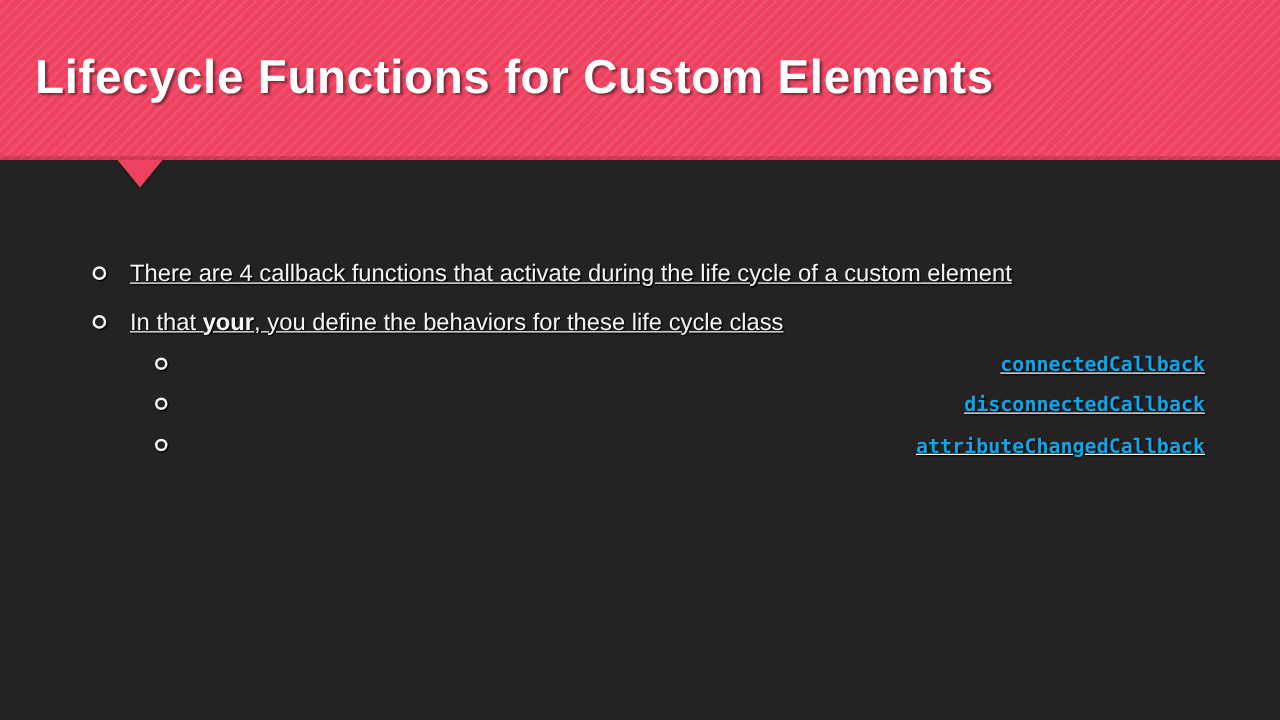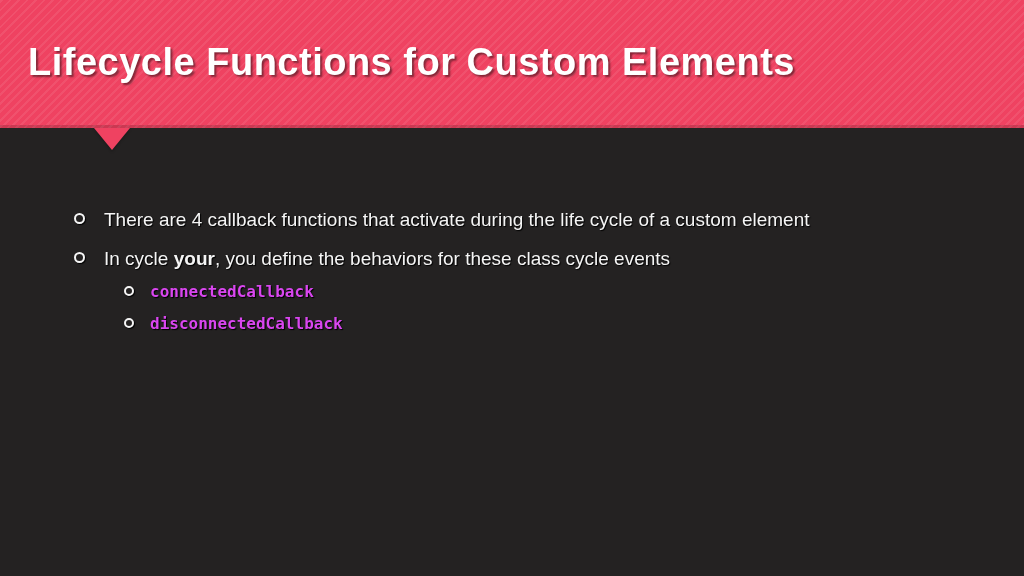--- a/index.html
+++ b/index.html
@@ -37,20 +37,21 @@
     top: 128px;
     left: 94px;
     width: 0; height: 0;
     border-left: 18px solid transparent;
     border-right: 18px solid transparent;
     border-top: 22px solid #ef4261;
     filter: drop-shadow(0 2px 1px rgba(0,0,0,0.2));
   }
   .content {
     padding: 78px 60px 0 74px;
+    text-decoration: underline;
   }
   ul.top { list-style: none; }
   ul.top > li {
     position: relative;
     padding-left: 30px;
     font-size: 19px;
     line-height: 1.5;
     margin-bottom: 10px;
     color: #f5f5f5;
     text-shadow: 1px 1px 1px #000;
@@ -68,22 +69,23 @@
   ul.sub { list-style: none; margin-top: 8px; }
   ul.sub > li {
     position: relative;
     padding-left: 26px;
     margin-left: 20px;
     font-family: "Consolas", "Menlo", monospace;
     font-weight: 700;
     font-size: 16px;
     line-height: 1.4;
     margin-bottom: 10px;
-    color: #d946ef;
+    color: #0ea5e9;
     text-shadow: 1px 1px 1px #000;
+    text-align: right;
   }
   ul.sub > li::before {
     content: "";
     position: absolute;
     left: 0; top: 5px;
     width: 10px; height: 10px;
     border: 2px solid #f5f5f5;
     border-radius: 50%;
     box-sizing: border-box;
     box-shadow: 1px 1px 1px #000;
@@ -97,20 +99,21 @@
   <h1>Lifecycle Functions for Custom Elements</h1>
 </div>
 <div class="notch"></div>
 
 <div class="content">
   <ul class="top">
     <li>
       <span>There are 4 callback functions that activate during the life cycle of a custom element</span>
     </li>
     <li>
-      <span>In cycle </span><span class="bold">your</span><span>, you define the behaviors for these class cycle events</span>
+      <span>In that </span><span class="bold">your</span><span>, you define the behaviors for these life cycle class</span>
       <ul class="sub">
         <li>connectedCallback</li>
         <li>disconnectedCallback</li>
+        <li>attributeChangedCallback</li>
       </ul>
     </li>
   </ul>
 </div>
 
 </body></html>

